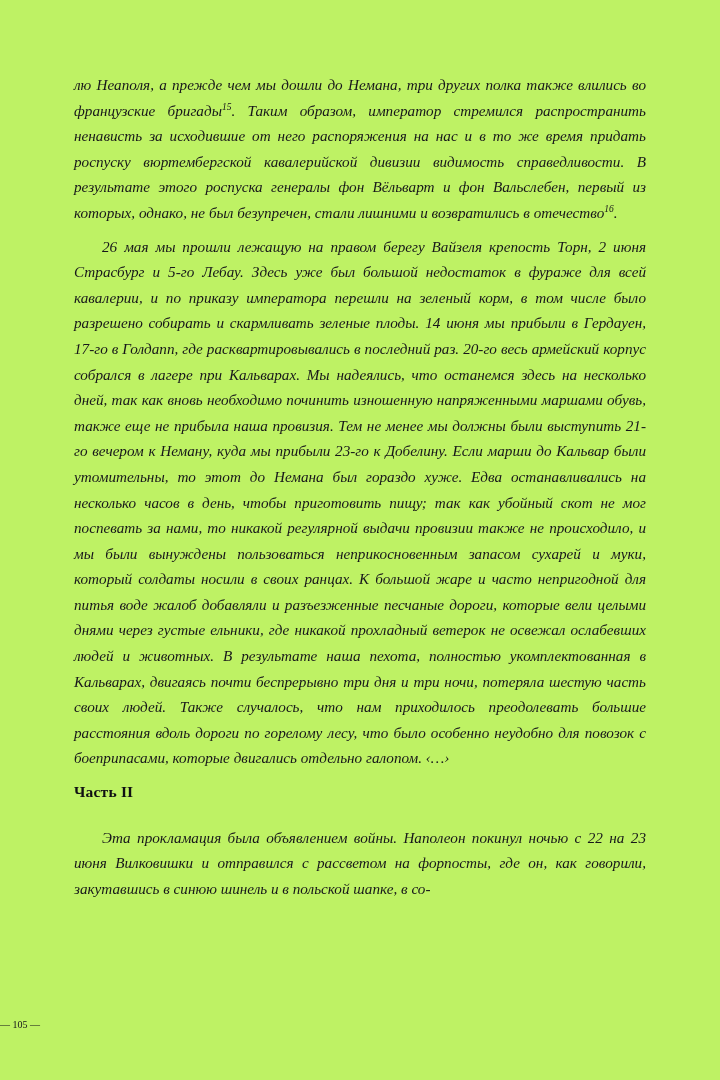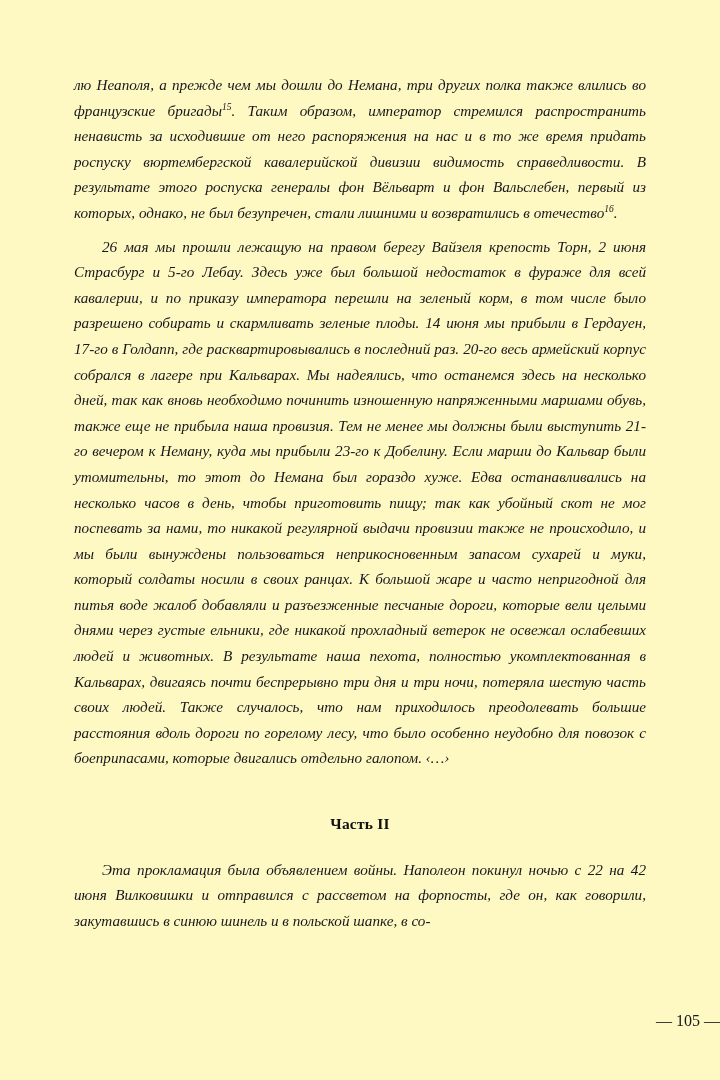--- a/index.html
+++ b/index.html
@@ -13,21 +13,21 @@
     font-family: "Liberation Serif", serif;
     color: #111111;
     overflow: hidden;
   }
   .page {
     position: relative;
     width: 720px;
     height: 1080px;
     box-sizing: border-box;
     padding: 72px 74px 40px 74px;
-    background: #fef9c3;
+    background: #bef264;
   }
   .body-text {
     font-style: italic;
     font-size: 15.2px;
     line-height: 25.6px;
     text-align: justify;
     text-justify: inter-word;
     color: #17171a;
   }
   .para {
@@ -40,53 +40,52 @@
   .indent {
     text-indent: 28px;
   }
   .sup {
     font-size: 9.5px;
     vertical-align: super;
     font-style: italic;
     line-height: 0;
   }
   .part-heading {
-    margin: 40px 0 20px 0;
-    text-align: center;
+    margin: 8px 0 20px 0;
     font-style: normal;
     font-weight: bold;
     font-size: 15.5px;
     letter-spacing: 0.2px;
     color: #101013;
   }
   .page-number {
     position: absolute;
     left: 0;
     right: 0;
     bottom: 50px;
-    text-align: right;
+    text-align: left;
     font-style: normal;
-    font-size: 16px;
+    font-size: 10px;
     color: #15151a;
     font-family: "Liberation Serif", serif;
   }
 </style>
 </head>
 <body>
 
 <div class="page">
 
   <div class="body-text">
 
     <p class="para"><span>лю Неаполя, а прежде чем мы дошли до Немана, три других полка также влились во французские бригады</span><span class="sup">15</span><span>. Таким образом, император стремился распространить ненависть за исходившие от него распоряжения на нас и в то же время придать роспуску вюртембергской кавалерийской дивизии видимость справедливости. В результате этого роспуска генералы фон Вёльварт и фон Вальслебен, первый из которых, однако, не был безупречен, стали лишними и возвратились в отечество</span><span class="sup">16</span><span>.</span></p>
 
     <p class="para indent">26 мая мы прошли лежащую на правом берегу Вайзеля крепость Торн, 2 июня Страсбург и 5-го Лебау. Здесь уже был большой недостаток в фураже для всей кавалерии, и по приказу императора перешли на зеленый корм, в том числе было разрешено собирать и скармливать зеленые плоды. 14 июня мы прибыли в Гердауен, 17-го в Голдапп, где расквартировывались в последний раз. 20-го весь армейский корпус собрался в лагере при Кальварах. Мы надеялись, что останемся здесь на несколько дней, так как вновь необходимо починить изношенную напряженными маршами обувь, также еще не прибыла наша провизия. Тем не менее мы должны были выступить 21-го вечером к Неману, куда мы прибыли 23-го к Добелину. Если марши до Кальвар были утомительны, то этот до Немана был гораздо хуже. Едва останавливались на несколько часов в день, чтобы приготовить пищу; так как убойный скот не мог поспевать за нами, то никакой регулярной выдачи провизии также не происходило, и мы были вынуждены пользоваться неприкосновенным запасом сухарей и муки, который солдаты носили в своих ранцах. К большой жаре и часто непригодной для питья воде жалоб добавляли и разъезженные песчаные дороги, которые вели целыми днями через густые ельники, где никакой прохладный ветерок не освежал ослабевших людей и животных. В результате наша пехота, полностью укомплектованная в Кальварах, двигаясь почти беспрерывно три дня и три ночи, потеряла шестую часть своих людей. Также случалось, что нам приходилось преодолевать большие расстояния вдоль дороги по горелому лесу, что было особенно неудобно для повозок с боеприпасами, которые двигались отдельно галопом. ‹…›</p>
 
     <h2 class="part-heading">Часть II</h2>
 
 
-    <p class="para indent">Эта прокламация была объявлением войны. Наполеон покинул ночью с 22 на 42 июня Вилковишки и отправился с рассветом на форпосты, где он, как говорили, закутавшись в синюю шинель и в польской шапке, в со-</p>
+    <p class="para indent">Эта прокламация была объявлением войны. Наполеон покинул ночью с 22 на 23 июня Вилковишки и отправился с рассветом на форпосты, где он, как говорили, закутавшись в синюю шинель и в польской шапке, в со-</p>
 
   </div>
 
   <div class="page-number">— 105 —</div>
 
 </div>
 
 </body></html>

